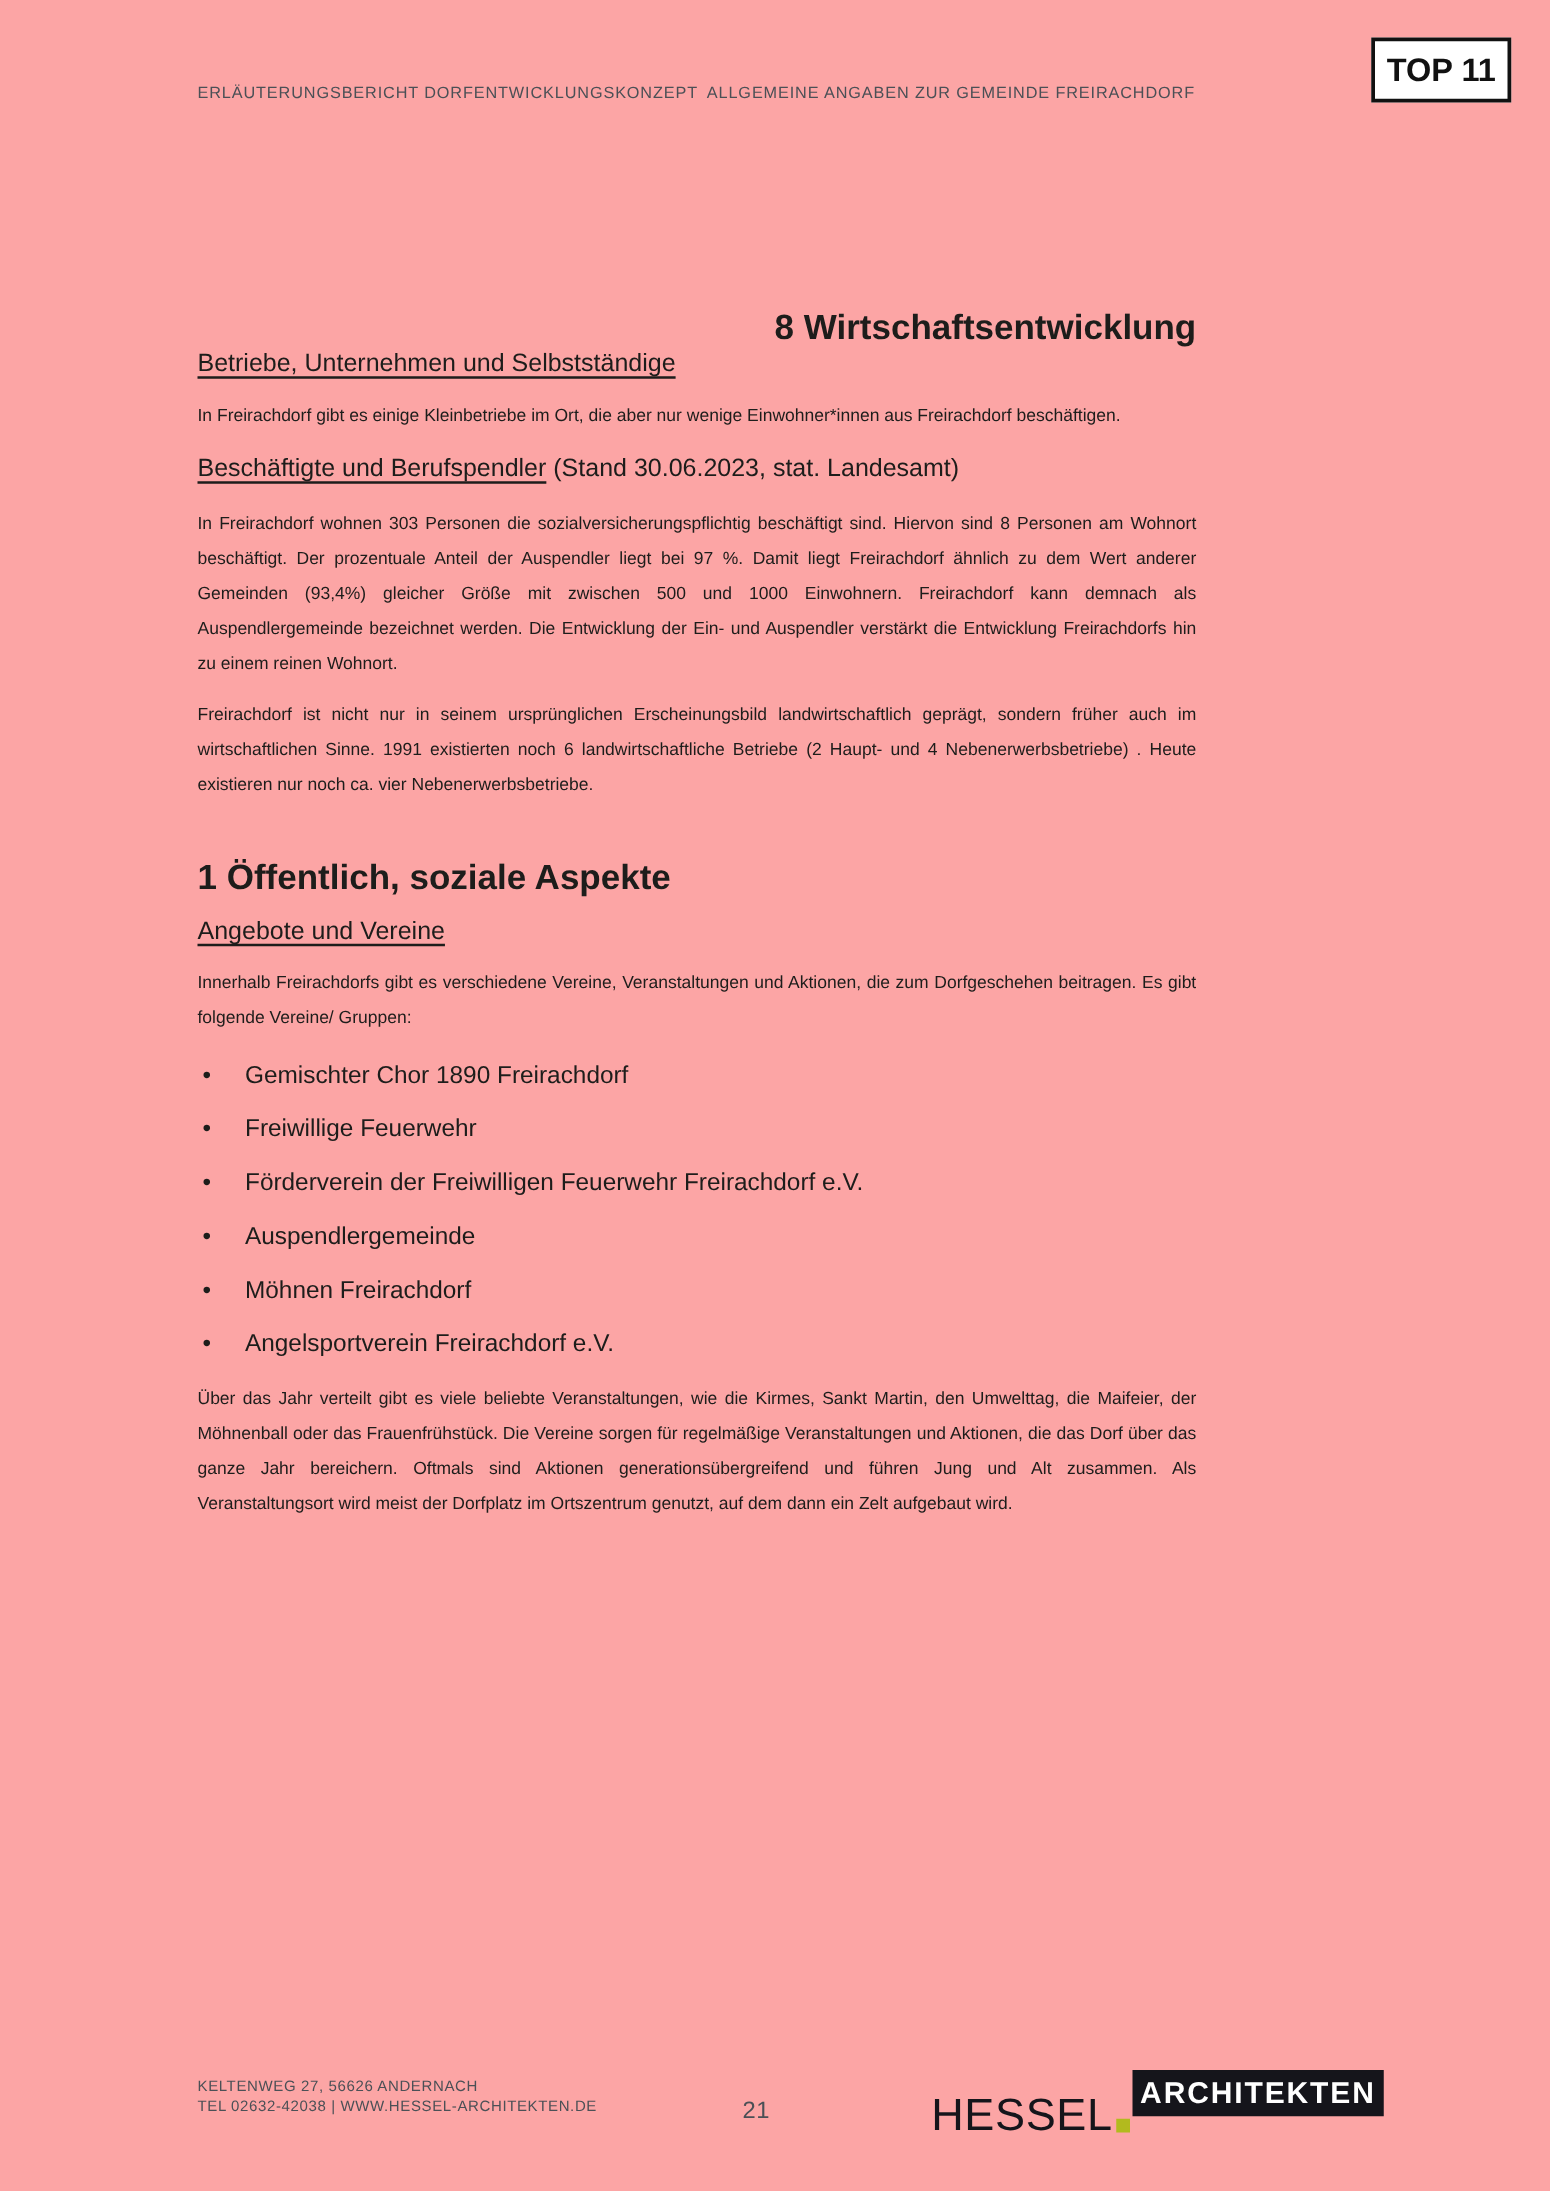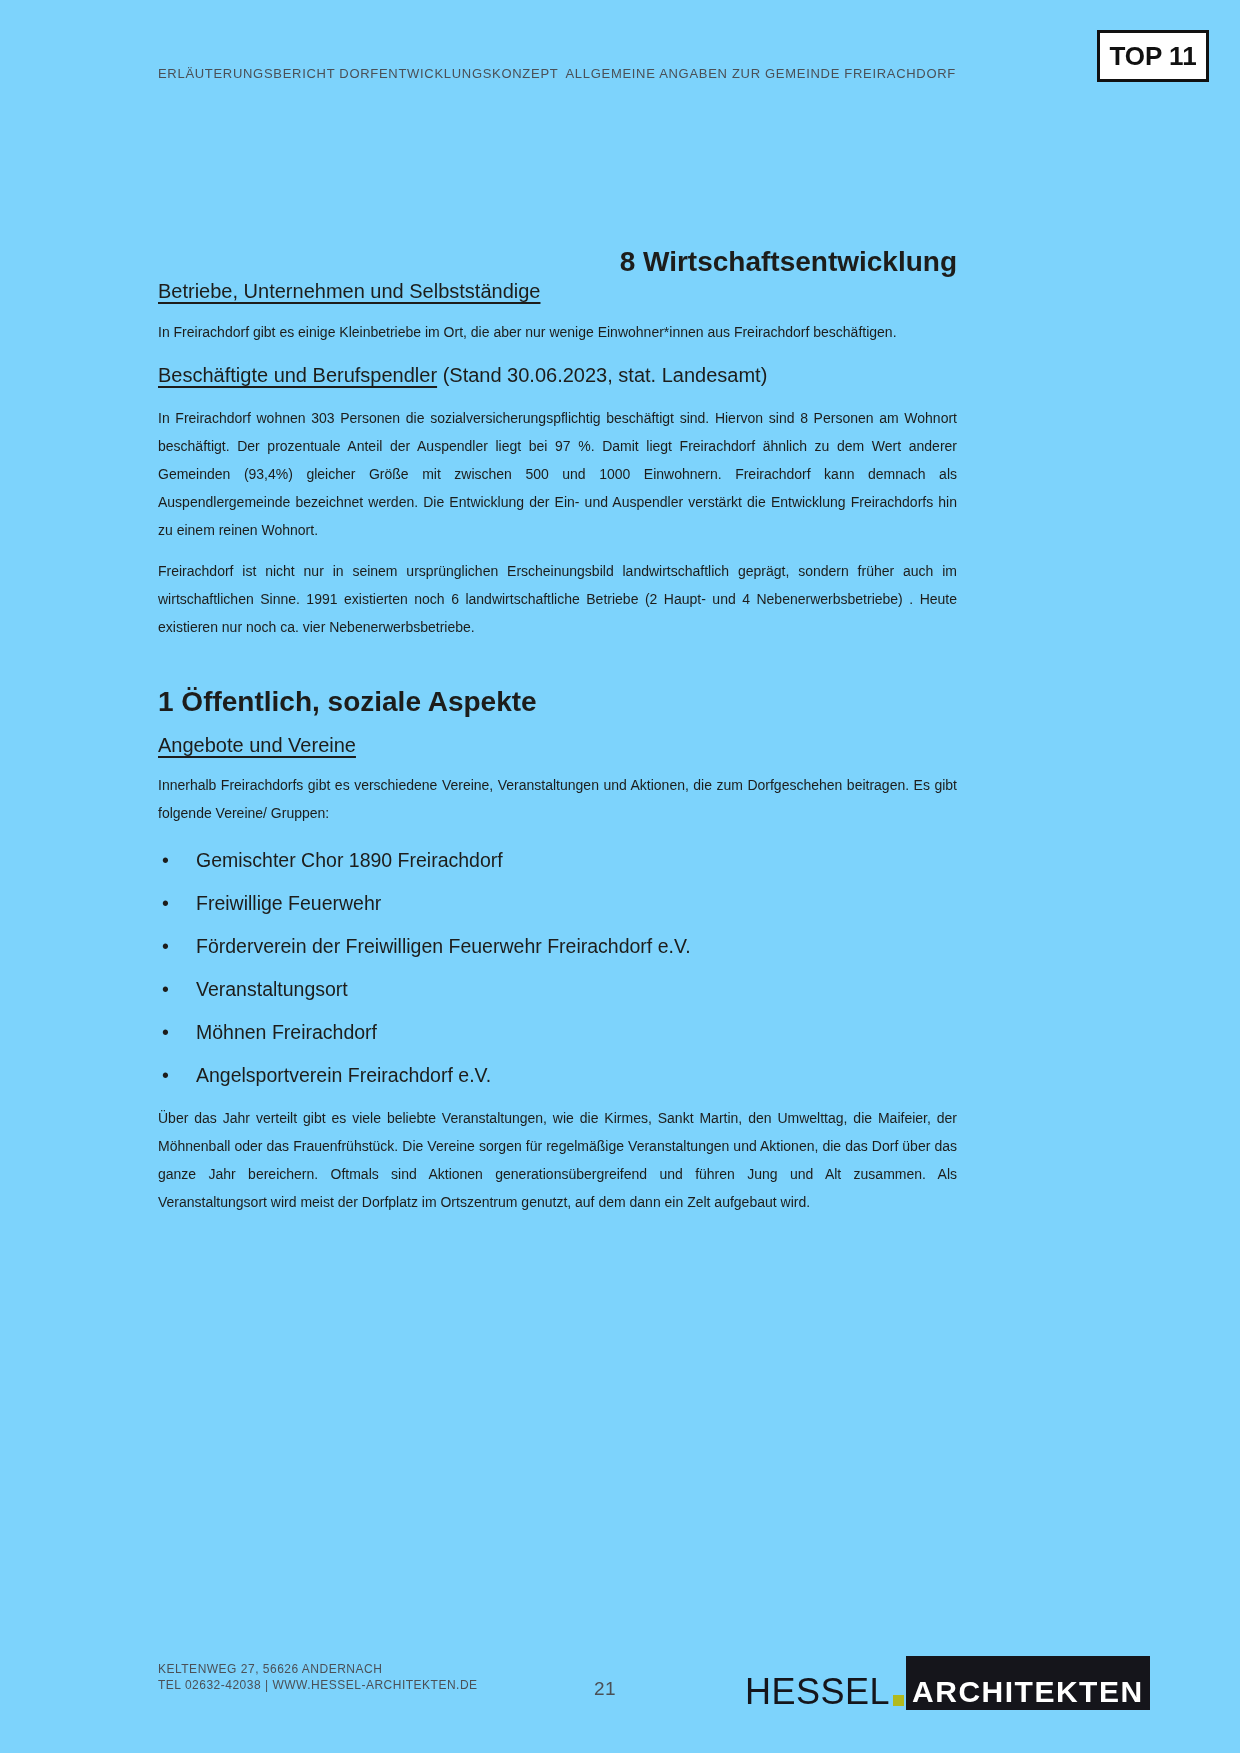--- a/index.html
+++ b/index.html
@@ -3,21 +3,21 @@
 <meta charset="utf-8">
 <style>
   html, body { margin: 0; padding: 0; }
   body {
     width: 1240px; height: 1753px;
     background: #ffffff;
     font-family: "Liberation Sans", sans-serif;
     position: relative;
     color: #1d1d1b;
   }
-  .page { position: absolute; inset: 0; background: #7dd3fc; overflow: hidden; }
+  .page { position: absolute; inset: 0; background: #fca5a5; overflow: hidden; }
 
   
   .hdr-left {
     position: absolute; left: 158px; top: 66px;
     font-size: 13px; letter-spacing: 0.7px; color: #4b5056;
   }
   .hdr-right {
     position: absolute; right: 284px; top: 66px;
     font-size: 13px; letter-spacing: 0.7px; color: #4b5056;
     text-align: right;
@@ -80,23 +80,23 @@
   .logo-hessel {
     font-size: 36px; line-height: 38px; font-weight: 400;
     letter-spacing: 0.5px; color: #15151b;
   }
   .logo-dot {
     width: 11px; height: 11px; background: #b2ba1e;
     margin: 0 2px 5px 3px; flex: 0 0 auto;
   }
   .logo-arch {
     background: #15151b; color: #ffffff;
-    font-size: 30px; line-height: 33px; font-weight: 700;
-    letter-spacing: 1.5px; padding: 19px 6px 2px 6px;
-    margin-bottom: 1px;
+    font-size: 24px; line-height: 33px; font-weight: 700;
+    letter-spacing: 1.5px; padding: 2px 6px 2px 6px;
+    margin-bottom: 18px;
   }
 </style>
 </head>
 <body>
 
 <div class="page">
 
   <div class="hdr-left">ERLÄUTERUNGSBERICHT DORFENTWICKLUNGSKONZEPT</div>
   <div class="hdr-right">ALLGEMEINE ANGABEN ZUR GEMEINDE FREIRACHDORF</div>
   <div class="top-badge">
@@ -124,21 +124,21 @@
     <div class="subhead" id="sub-angebote">
       <span class="u">Angebote und Vereine</span>
     </div>
 
     <p class="para" id="para-intro">Innerhalb Freirachdorfs gibt es verschiedene Vereine, Veranstaltungen und Aktionen, die zum Dorfgeschehen beitragen. Es gibt folgende Vereine/ Gruppen:</p>
 
     <ul class="vereine">
       <li>Gemischter Chor 1890 Freirachdorf</li>
       <li>Freiwillige Feuerwehr</li>
       <li>Förderverein der Freiwilligen Feuerwehr Freirachdorf e.V.</li>
-      <li>Veranstaltungsort</li>
+      <li>Auspendlergemeinde</li>
       <li>Möhnen Freirachdorf</li>
       <li>Angelsportverein Freirachdorf e.V.</li>
     </ul>
 
     <p class="para" id="para-veranstaltungen">Über das Jahr verteilt gibt es viele beliebte Veranstaltungen, wie die Kirmes, Sankt Martin, den Umwelttag, die Maifeier, der Möhnenball oder das Frauenfrühstück. Die Vereine sorgen für regelmäßige Veranstaltungen und Aktionen, die das Dorf über das ganze Jahr bereichern. Oftmals sind Aktionen generationsübergreifend und führen Jung und Alt zusammen. Als Veranstaltungsort wird meist der Dorfplatz im Ortszentrum genutzt, auf dem dann ein Zelt aufgebaut wird.</p>
 
   </div>
 
   <div class="footer-address">
     <div>KELTENWEG 27, 56626 ANDERNACH</div>

